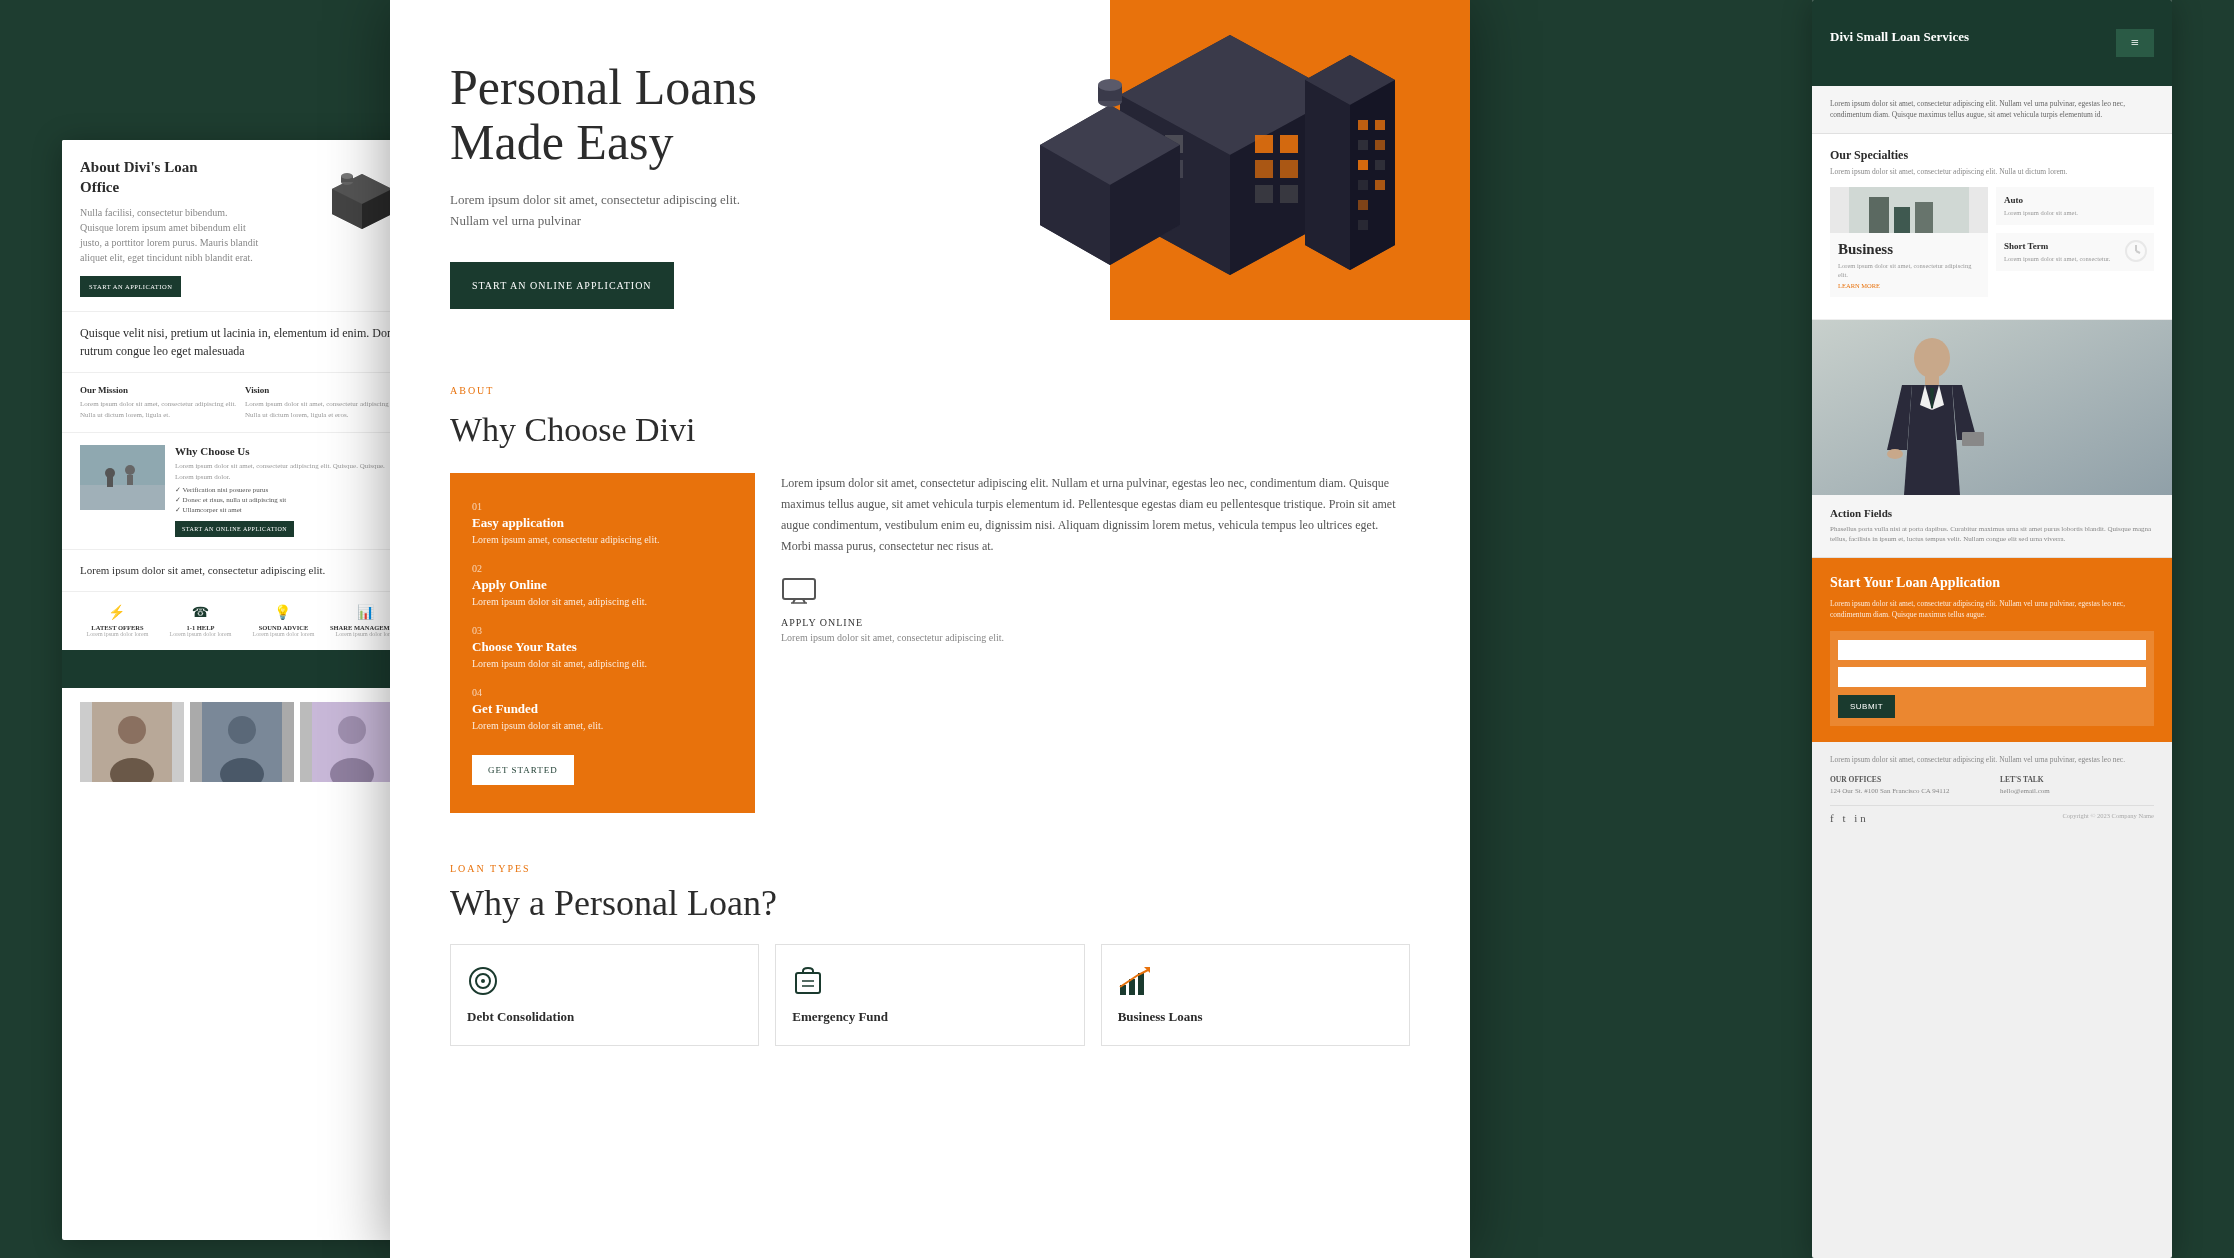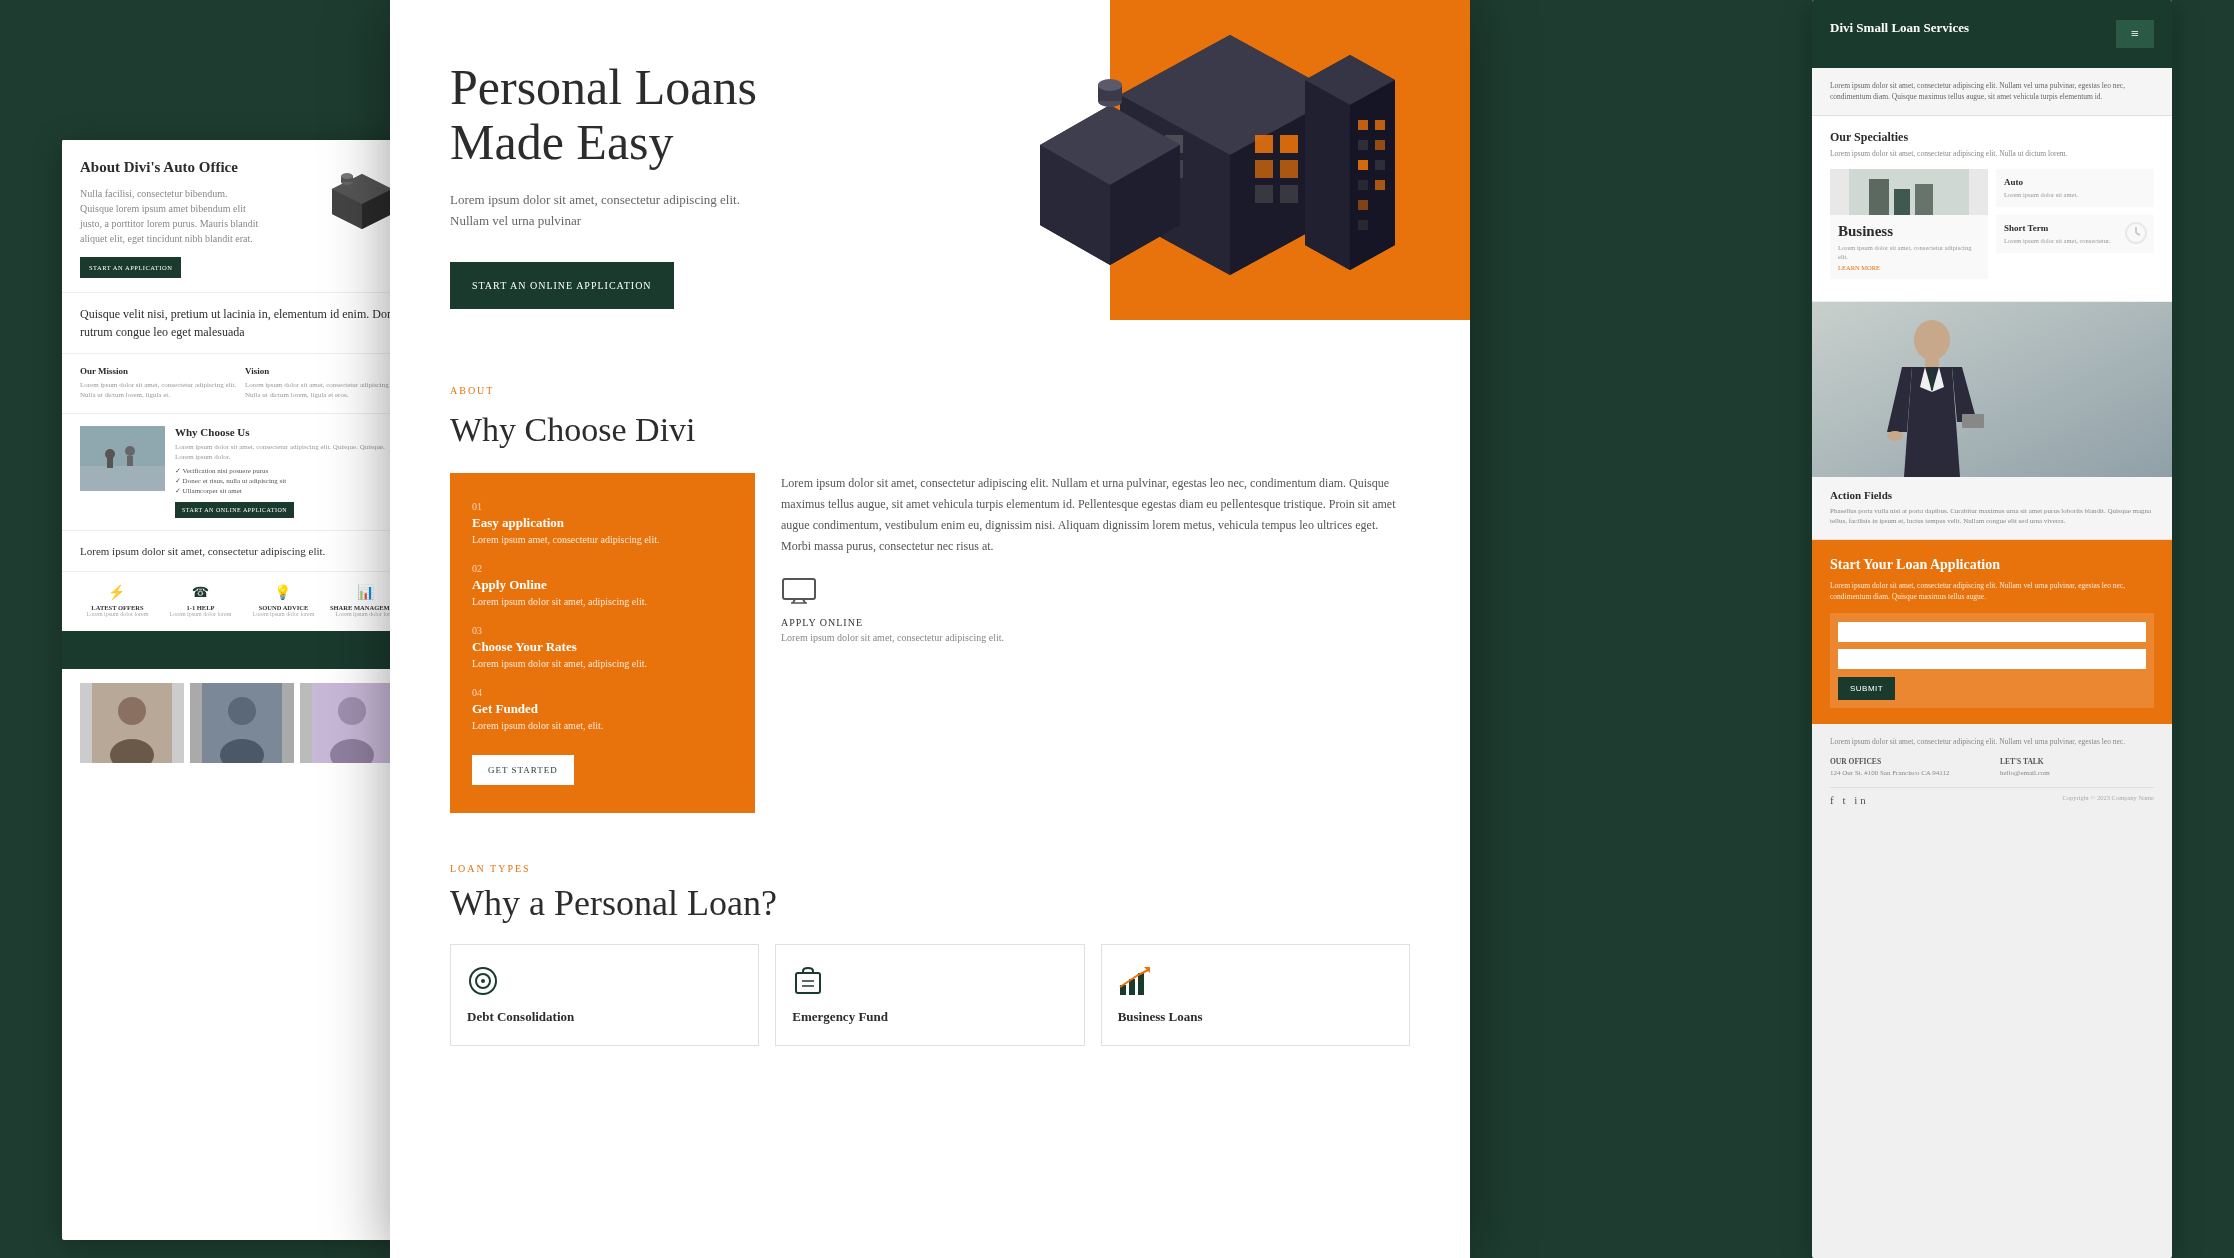--- a/index.html
+++ b/index.html
@@ -59,21 +59,21 @@
 
   </style>
 </head>
 <body>
 
 <div class="bg-dark"></div>
 
 <div class="left-panel">
 
   <div style="position:relative; padding: 18px 18px 14px; background:#fff; min-height: 120px;">
-    <div style="font-size:15px; font-weight:bold; color:#2c2c2c; line-height:1.3; max-width:160px; margin-bottom:8px;">About Divi's Auto Office</div>
+    <div style="font-size:15px; font-weight:bold; color:#2c2c2c; line-height:1.3; max-width:160px; margin-bottom:8px;">About Divi's Loan Office</div>
     <div style="font-size:10px; color:#888; line-height:1.5; max-width:180px; margin-bottom:10px;">Nulla facilisi, consectetur bibendum. Quisque lorem ipsum amet bibendum elit justo, a porttitor lorem purus. Mauris blandit aliquet elit, eget tincidunt nibh blandit erat.</div>
     <div style="display:inline-block;background:#1a3a2e;color:#fff;font-size:6.5px;letter-spacing:0.5px;text-transform:uppercase;padding:7px 9px;cursor:pointer;">START AN APPLICATION</div>
     
     <div style="position:absolute; right:10px; top:14px; width:100px; height:80px;">
       <svg viewBox="0 0 100 80" width="100" height="80">
 
         <polygon points="50,20 80,35 80,60 50,75 20,60 20,35" fill="#3a3a3a" opacity="0.85"></polygon>
         <polygon points="50,20 80,35 50,50 20,35" fill="#555" opacity="0.9"></polygon>
         <polygon points="50,50 80,35 80,60 50,75" fill="#2a2a2a"></polygon>
         <polygon points="50,50 20,35 20,60 50,75" fill="#444"></polygon>
@@ -324,21 +324,21 @@
           <polygon points="26,2 32,2 32,8" fill="#e8720c"></polygon>
         </svg>
         <div style="font-size:13px;font-weight:bold;color:#2c2c2c;">Business Loans</div>
       </div>
     </div>
   </div>
 </div>
 
 <div class="right-panel">
 
-  <div style="background:#1a3a2e;padding:20px 18px;display:flex;justify-content:space-between;align-items:flex-start;">
+  <div style="background:#1a3a2e;padding:29px 18px;display:flex;justify-content:space-between;align-items:flex-start;">
     <div style="font-size:13px;font-weight:bold;color:#fff;line-height:1.3;max-width:200px;">Divi Small Loan Services</div>
     <div style="width:38px;height:28px;background:#2a5a45;display:flex;align-items:center;justify-content:center;color:#fff;font-size:14px;">≡</div>
   </div>
 
   <div style="padding:12px 18px;background:#f5f5f5;border-bottom:1px solid #e0e0e0;">
     <div style="font-size:7.5px;color:#666;line-height:1.5;">Lorem ipsum dolor sit amet, consectetur adipiscing elit. Nullam vel urna pulvinar, egestas leo nec, condimentum diam. Quisque maximus tellus augue, sit amet vehicula turpis elementum id.</div>
   </div>
 
   <div style="padding:14px 18px;background:#fff;border-bottom:1px solid #eee;">
     <div style="font-size:12px;font-weight:bold;color:#2c2c2c;margin-bottom:3px;">Our Specialties</div>

